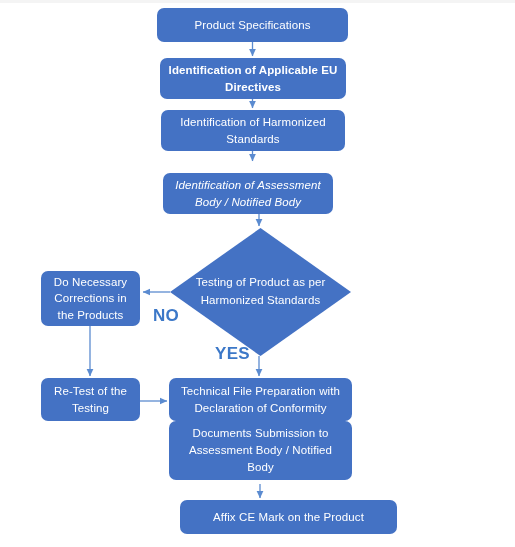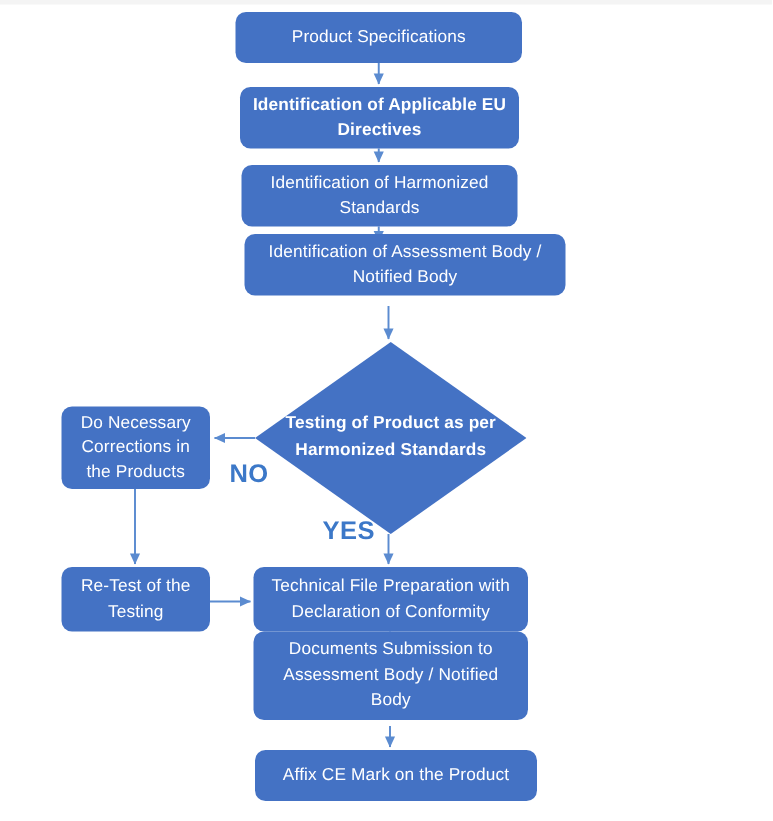--- a/index.html
+++ b/index.html
@@ -67,21 +67,20 @@
     top: 0;
     width: 100%;
     height: 100%;
     display: flex;
     align-items: center;
     justify-content: center;
     text-align: center;
     color: #ffffff;
     font-size: 11.5px;
     line-height: 1.55;
-    font-weight: bold;
   }
   .edge-label {
     position: absolute;
     color: #3c78c8;
     font-size: 17px;
     font-weight: bold;
     letter-spacing: 0.3px;
     white-space: nowrap;
   }
 </style>
@@ -125,21 +124,21 @@
   </div>
 
   <div class="node" style="left:160px; top:58px; width:186px; height:41px;font-weight:bold;">
     <span>Identification of Applicable EU Directives</span>
   </div>
 
   <div class="node" style="left:161px; top:110px; width:184px; height:41px;">
     <span>Identification of Harmonized Standards</span>
   </div>
 
-  <div class="node" style="left:163px; top:156px; width:214px; height:41px;">
+  <div class="node" style="left:163px; top:173px; width:170px; height:41px;font-style:italic;">
     <span>Identification of Assessment Body / Notified Body</span>
   </div>
 
   <div class="node decision" style="left:170px; top:228px; width:181px; height:128px;">
     <svg class="diamond-shape" viewBox="0 0 181 128" preserveAspectRatio="none">
       <polygon points="90.5,0 181,64 90.5,128 0,64" fill="#4472c4"></polygon>
     </svg>
     <div class="diamond-label">Testing of Product as per Harmonized Standards</div>
   </div>
 
@@ -152,21 +151,21 @@
   </div>
 
   <div class="node" style="left:169px; top:378px; width:183px; height:43px;">
     <span>Technical File Preparation with Declaration of Conformity</span>
   </div>
 
   <div class="node" style="left:169px; top:421px; width:183px; height:59px;">
     <span>Documents Submission to Assessment Body / Notified Body</span>
   </div>
 
-  <div class="node" style="left:170px; top:500px; width:188px; height:34px;">
+  <div class="node" style="left:180px; top:500px; width:217px; height:34px;">
     <span>Affix CE Mark on the Product</span>
   </div>
 
   <div class="edge-label" style="left:153px; top:306px;">NO</div>
 
   <div class="edge-label" style="left:215px; top:344px;">YES</div>
 
 </div>
 
 </body></html>

